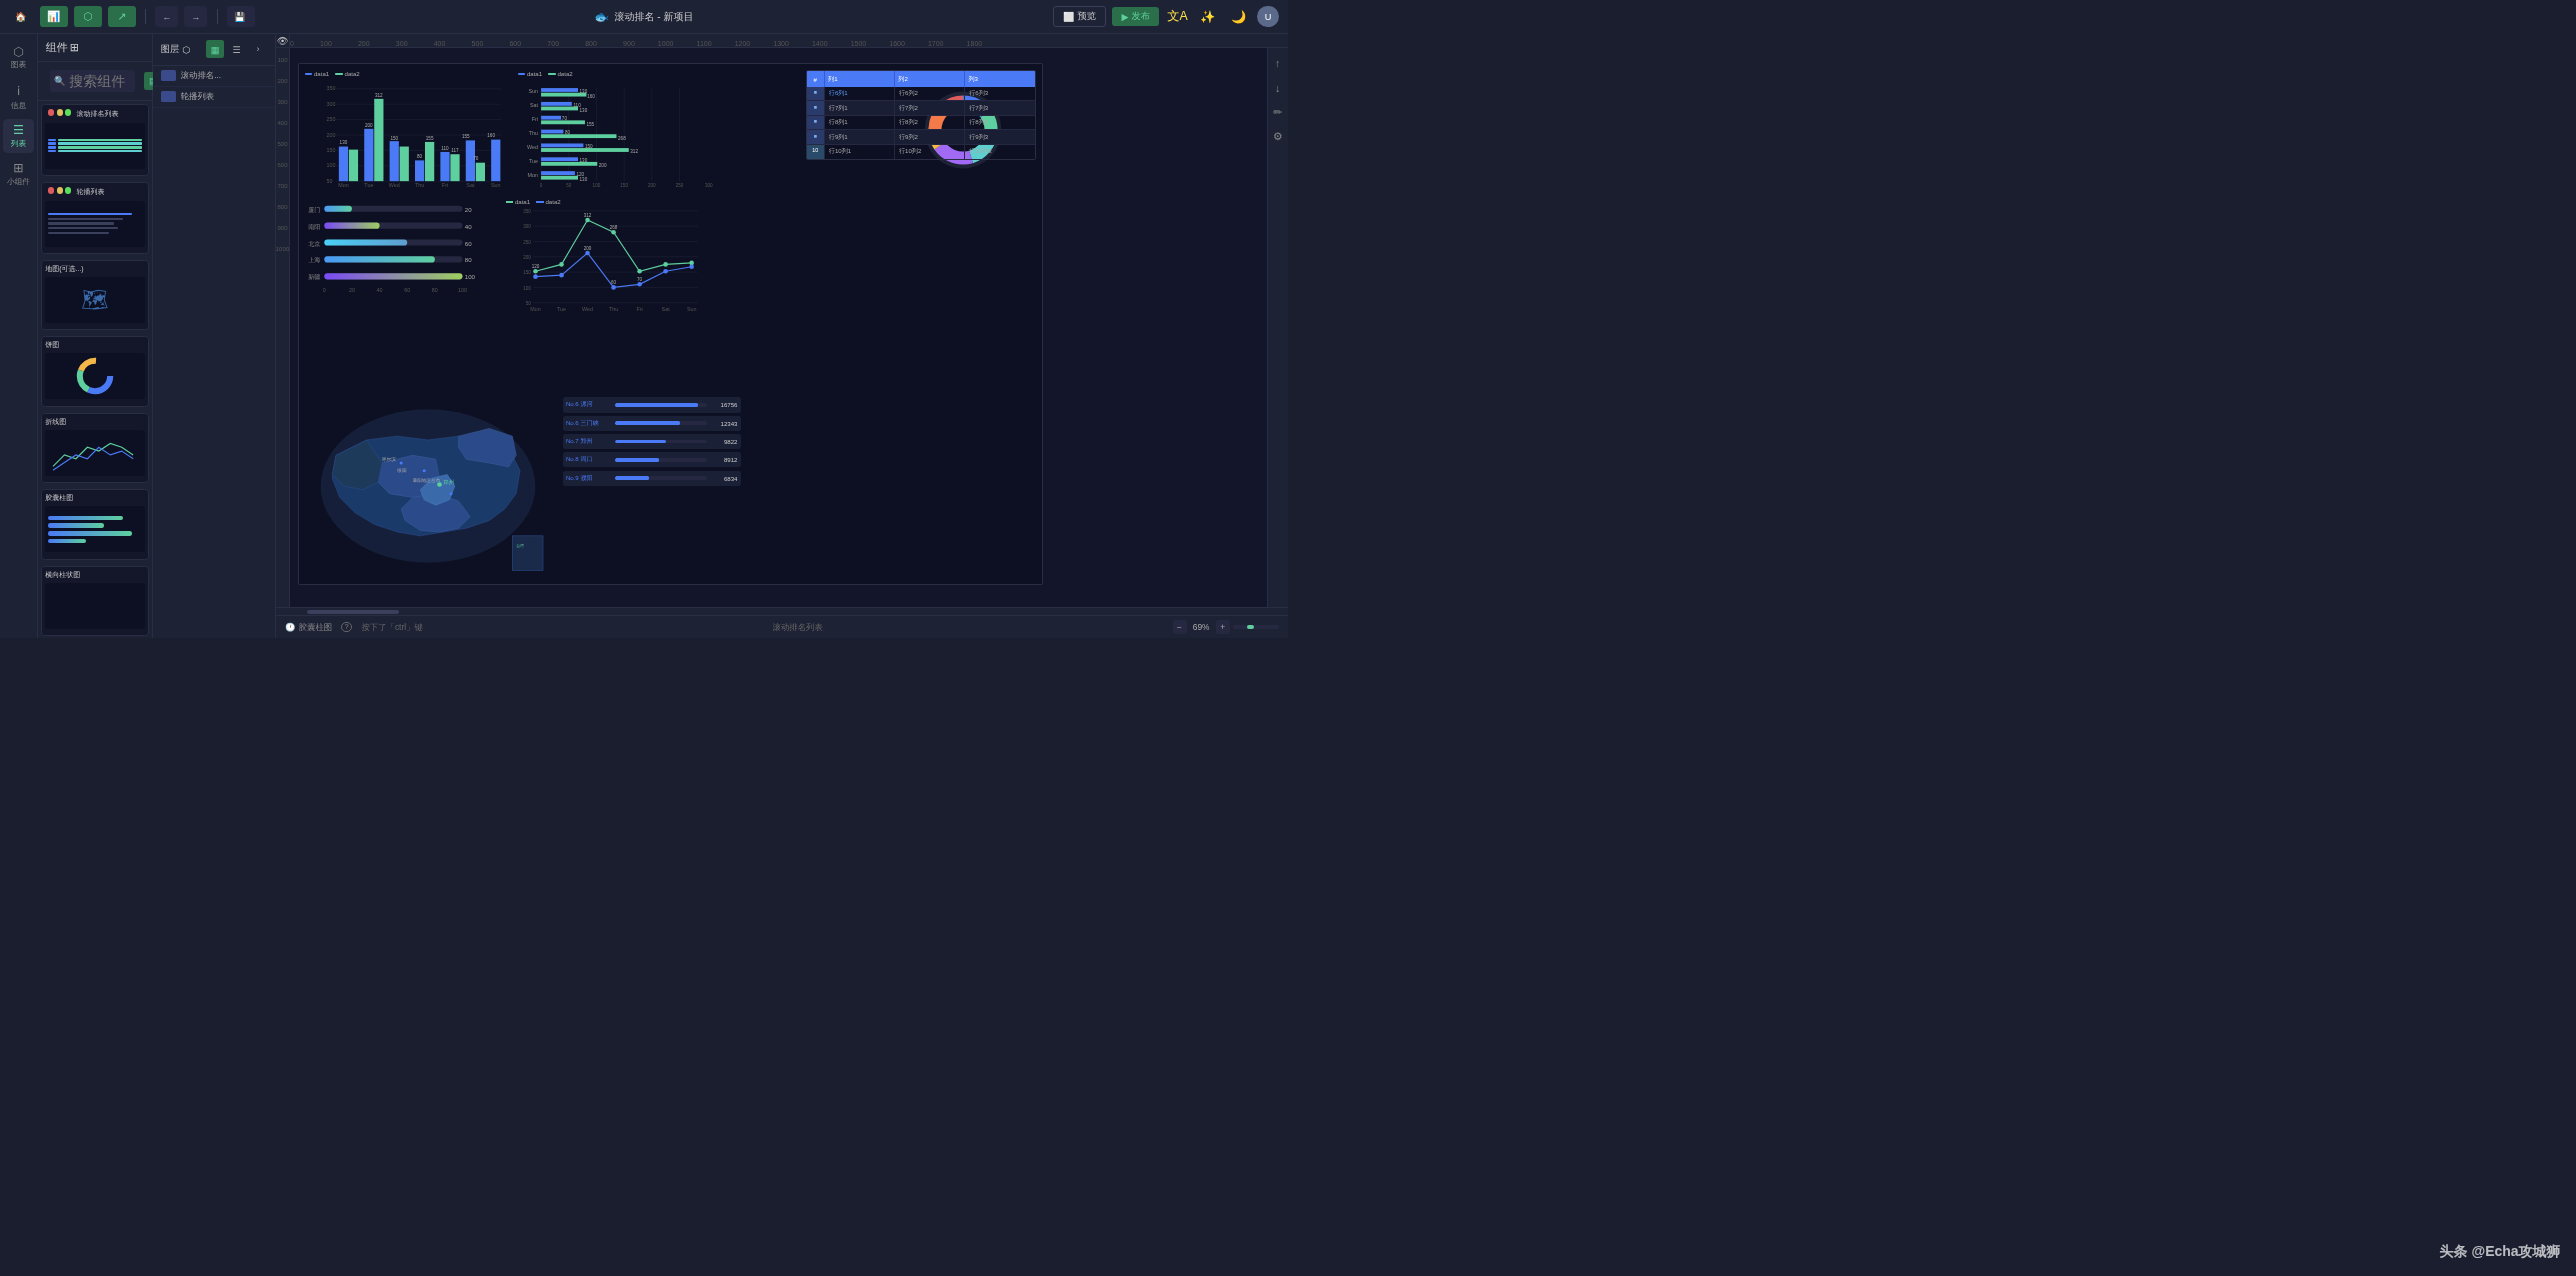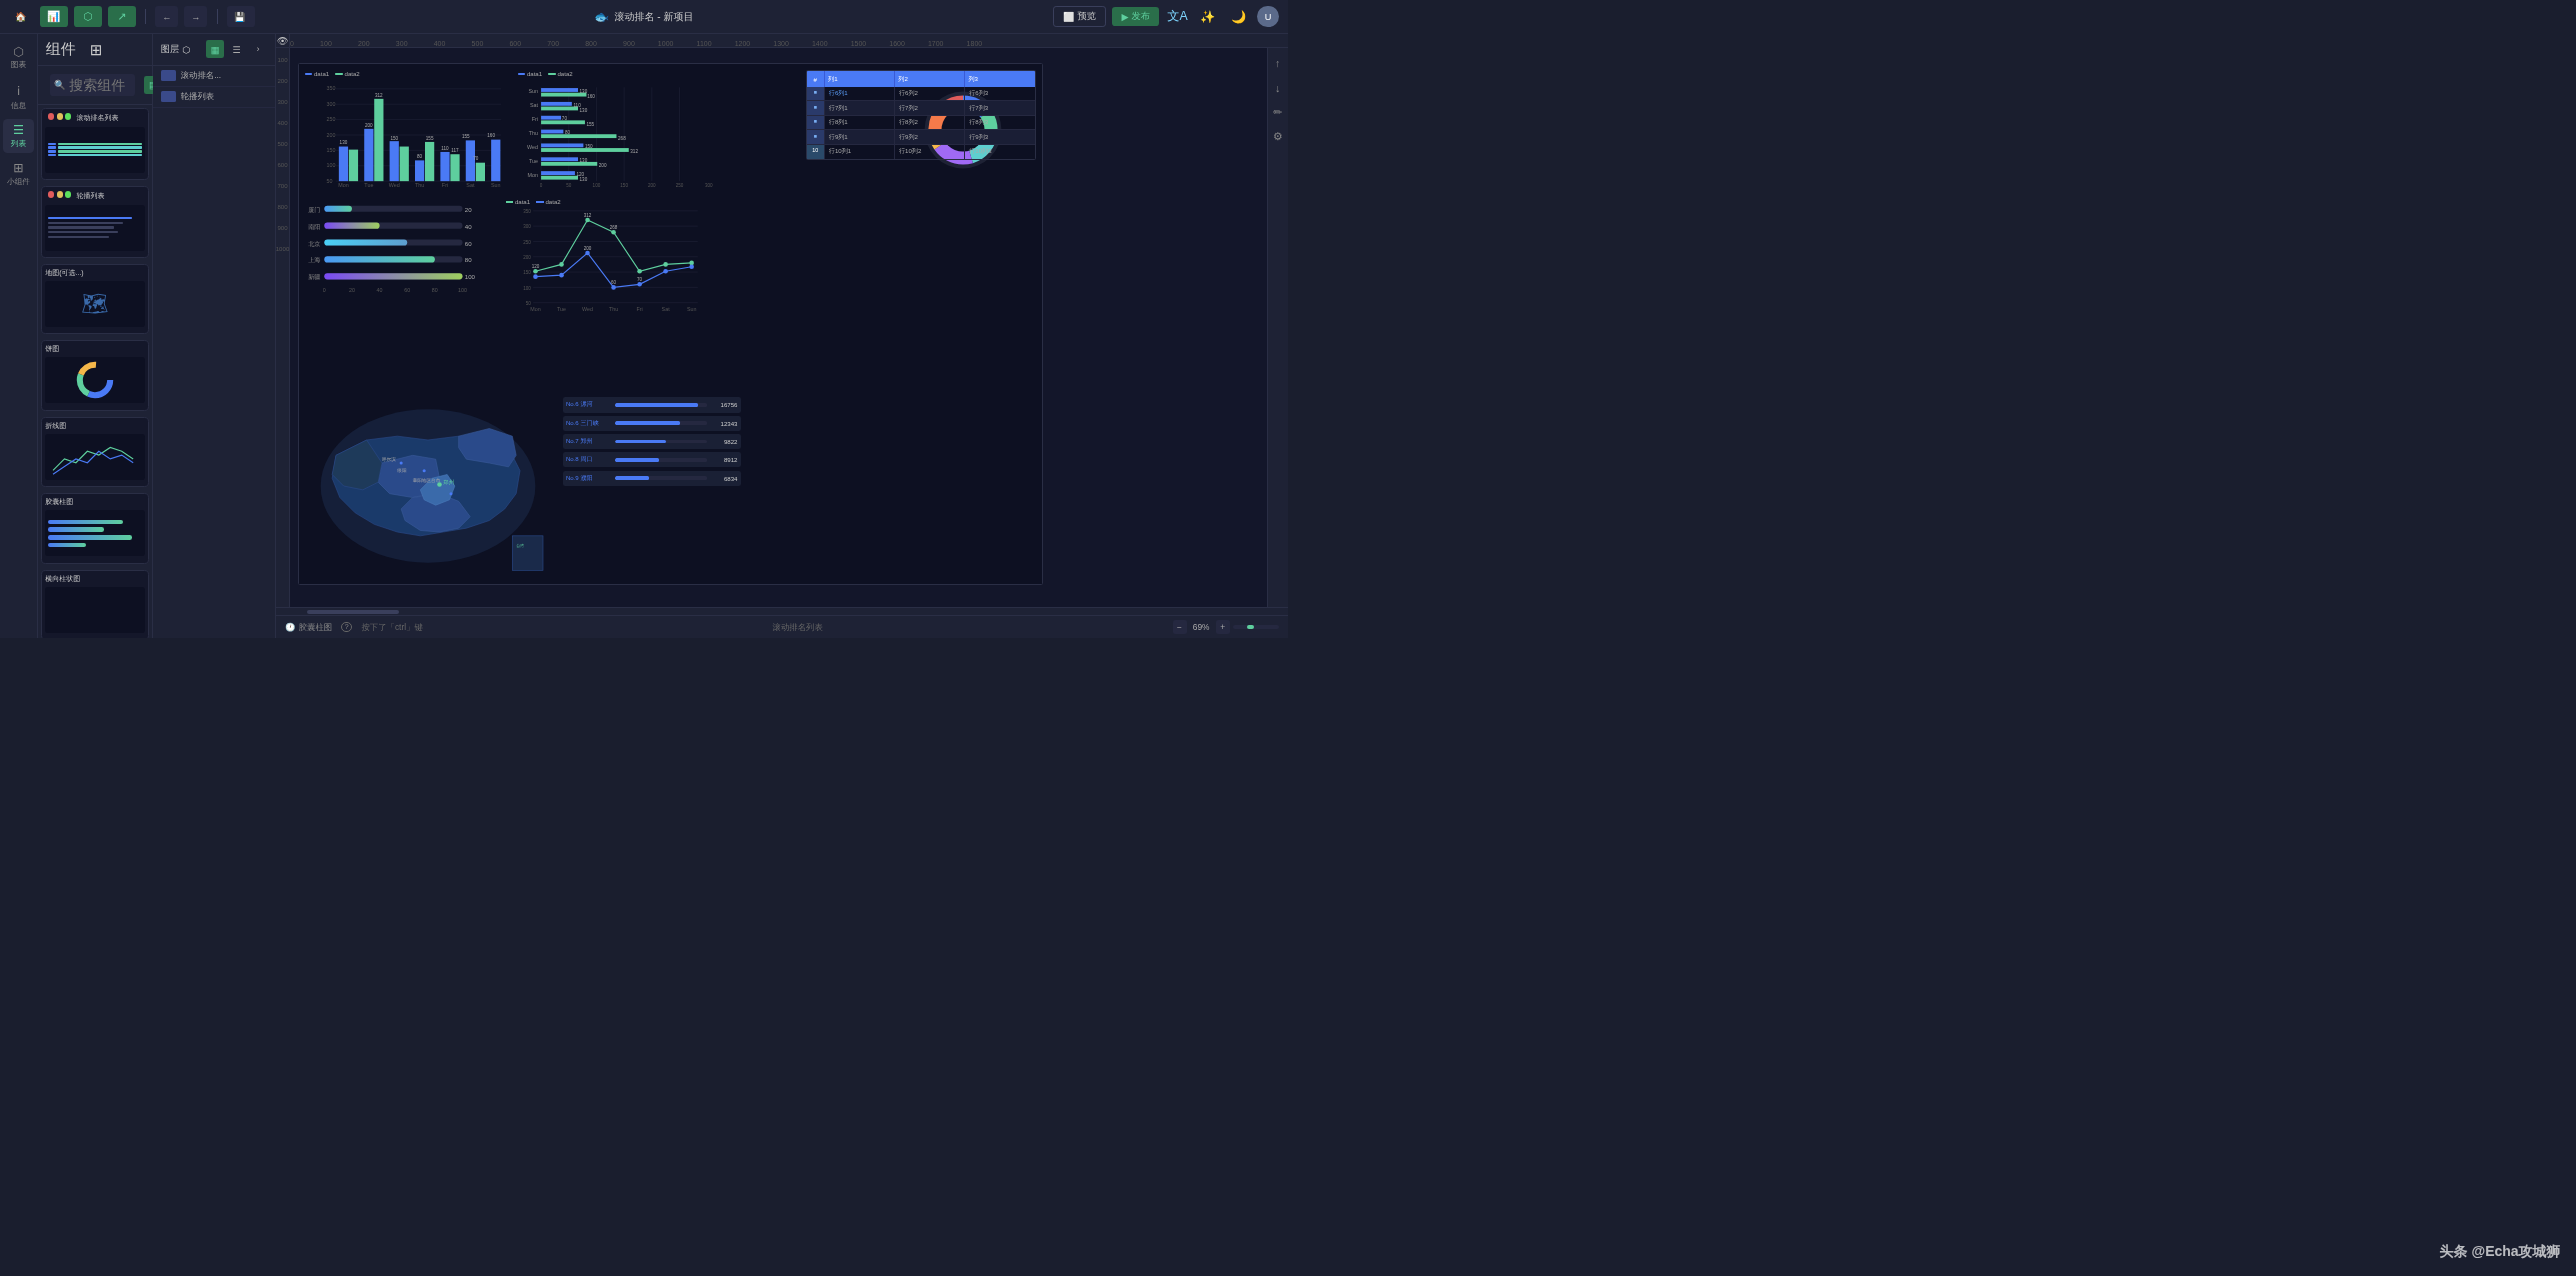--- a/index.html
+++ b/index.html
@@ -11,36 +11,36 @@
     .top-bar .tool-btn { width: 28px; height: 21.5px; display: flex; align-items: center; justify-content: center; background: #2a6e4a; border-radius: 3.1px; color: #5ecf9e; cursor: pointer; font-size: 10.8px; }
     .top-bar .tool-btn.active { background: #2a6e4a; }
     .top-bar .nav-btn { width: 23px; height: 21.5px; display: flex; align-items: center; justify-content: center; background: #252840; border-radius: 3.1px; color: #aaa; cursor: pointer; }
     .top-bar .save-btn { width: 28px; height: 21.5px; display: flex; align-items: center; justify-content: center; background: #252840; border-radius: 3.1px; color: #aaa; cursor: pointer; }
     .top-bar .divider { width: 0.8px; height: 15.4px; background: #3a3f5c; margin: 0 3.1px; }
     .top-bar .title { position: absolute; left: 50%; transform: translateX(-50%); display: flex; align-items: center; gap: 4.6px; color: #ccc; font-size: 10px; }
     .top-bar .title .fish-icon { color: #5ecf9e; font-size: 12.3px; }
     .top-bar .right-actions { margin-left: auto; display: flex; align-items: center; gap: 6.1px; }
     .top-bar .preview-btn { display: flex; align-items: center; gap: 3.1px; padding: 3.1px 9.2px; border: 0.8px solid #3a3f5c; border-radius: 3.1px; color: #ccc; cursor: pointer; font-size: 9.2px; }
     .top-bar .publish-btn { display: flex; align-items: center; gap: 3.1px; padding: 3.1px 9.2px; background: #2a6e4a; border-radius: 3.1px; color: #5ecf9e; cursor: pointer; font-size: 9.2px; }
-    .top-bar .icon-btn { width: 24.6px; height: 24.6px; display: flex; align-items: center; justify-content: center; color: #7dd3fc; cursor: pointer; font-size: 12.3px; text-align: center; }
+    .top-bar .icon-btn { width: 24.6px; height: 24.6px; display: flex; align-items: center; justify-content: center; color: #fde047; cursor: pointer; font-size: 12.3px; text-align: center; }
     .top-bar .avatar { width: 21.5px; height: 21.5px; border-radius: 50%; background: #5b6a8a; display: flex; align-items: center; justify-content: center; color: #fff; font-size: 9.2px; }
 
     
     .main-layout { display: flex; height: calc(638px - 34px); }
 
     
     .left-sidebar { width: 38px; background: #1e2235; border-right: 0.8px solid #2a2e45; display: flex; flex-direction: column; align-items: center; padding-top: 6.1px; gap: 3.1px; }
     .sidebar-item { width: 31px; display: flex; flex-direction: column; align-items: center; padding: 4.6px 3.1px; border-radius: 4.6px; cursor: pointer; color: #888; font-size: 7.7px; gap: 1.5px; }
     .sidebar-item.active { background: #2a2e45; color: #5ecf9e; }
     .sidebar-item .si-icon { font-size: 12.3px; }
 
     
     .component-panel { width: 115px; background: #1e2235; border-right: 0.8px solid #2a2e45; display: flex; flex-direction: column; }
     .component-panel-header { display: flex; align-items: center; justify-content: space-between; padding: 6.1px 7.7px; border-bottom: 0.8px solid #2a2e45; }
-    .component-panel-header .label { font-size: 15px; color: #ccc; display: flex; align-items: center; gap: 14px; }
+    .component-panel-header .label { font-size: 11px; color: #ccc; display: flex; align-items: center; gap: 2px; }
     .search-bar { margin: 4.6px 6.1px; display: flex; align-items: center; background: #252840; border-radius: 3.1px; padding: 3.1px 4.6px; gap: 3.1px; }
     .search-bar input { background: none; border: none; outline: none; color: #aaa; font-size: 14px; width: 61px; }
     .view-toggle { display: flex; gap: 3.1px; }
     .view-btn { width: 18.4px; height: 18.4px; display: flex; align-items: center; justify-content: center; border-radius: 2.3px; cursor: pointer; color: #aaa; }
     .view-btn.active { background: #2a6e4a; color: #5ecf9e; }
     .component-list { flex: 1; overflow-y: auto; padding: 3.1px; }
     .comp-item { background: #14172a; border: 0.8px solid #2a2e45; border-radius: 4.6px; padding: 3.1px; margin-bottom: 6.1px; cursor: pointer; }
     .comp-item .comp-preview { background: #0d1022; border-radius: 3.1px; height: 61px; margin-bottom: 3.1px; display: flex; align-items: center; justify-content: center; overflow: hidden; }
     .comp-item .dot { width: 6.1px; height: 6.1px; border-radius: 50%; }
     .dot-r { background: #e05c5c; }

